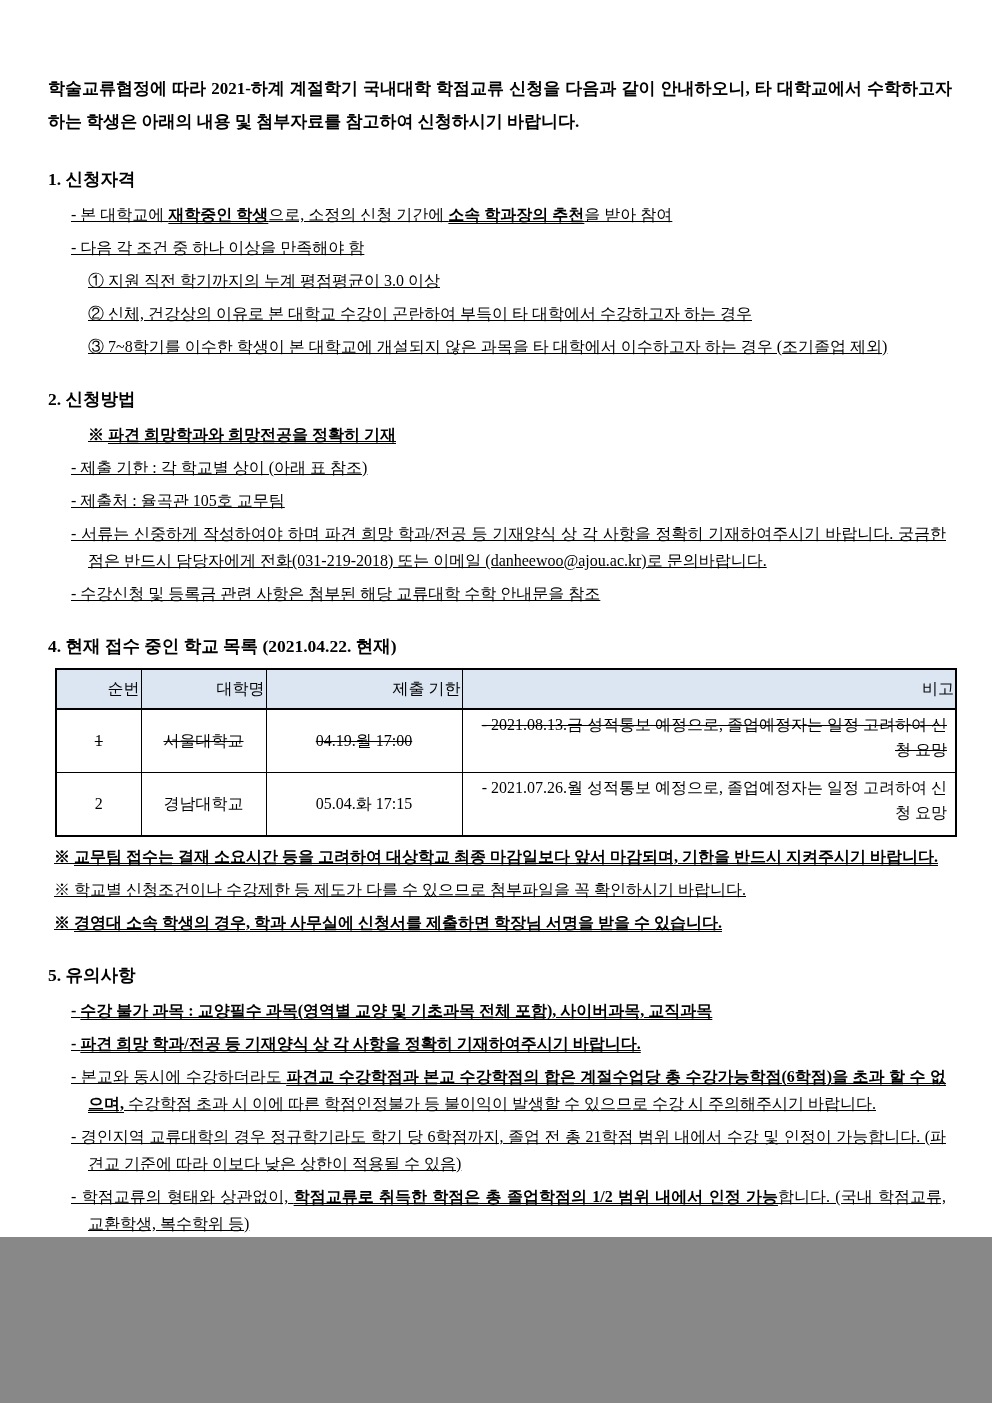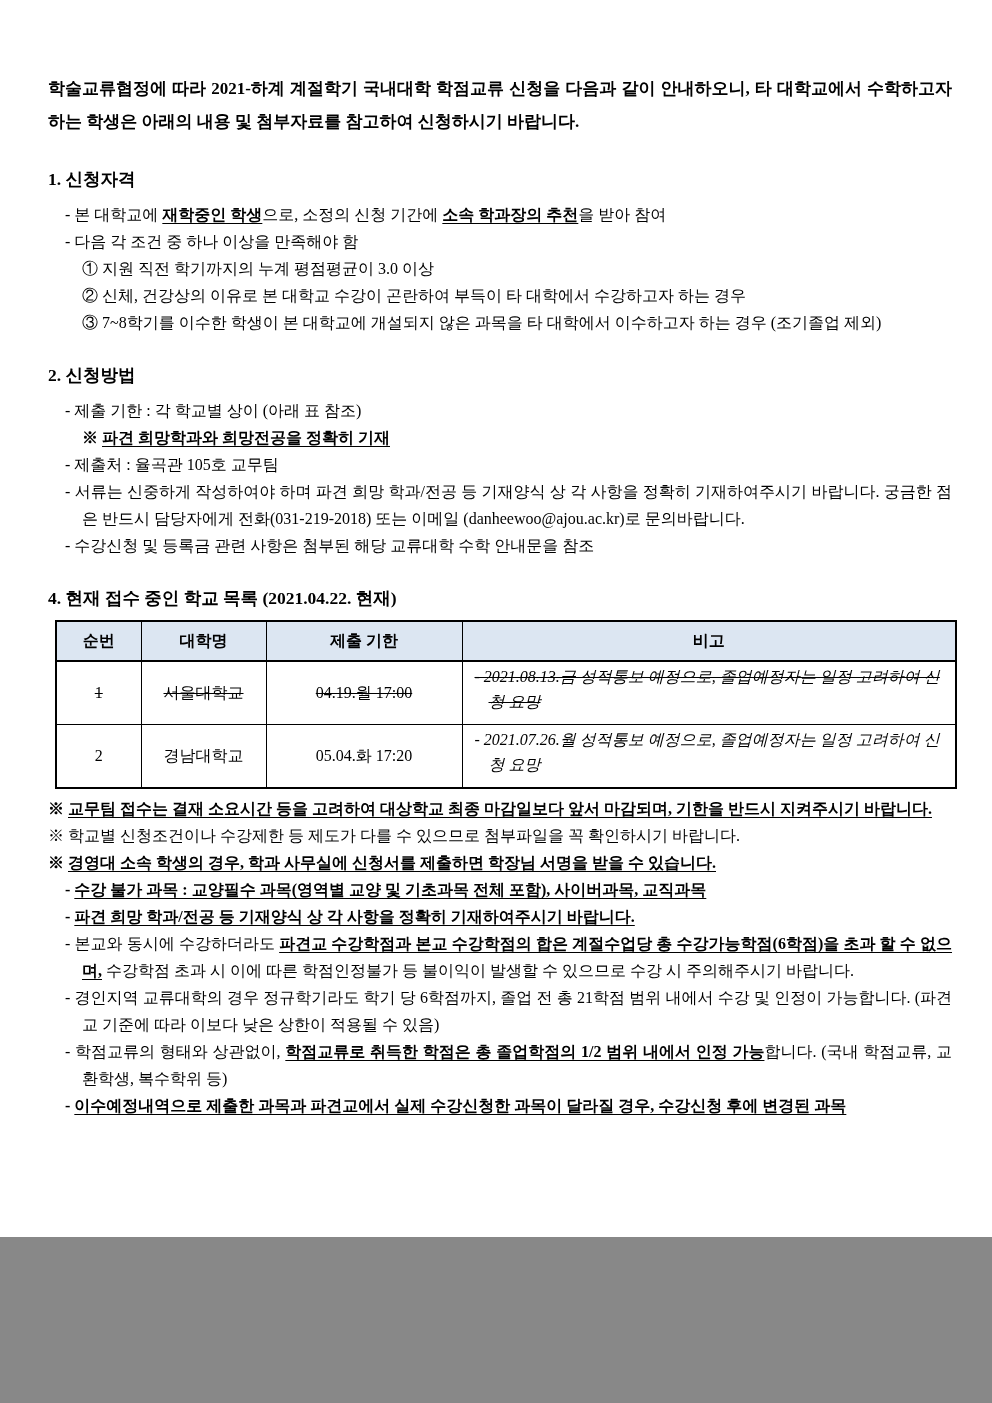--- a/index.html
+++ b/index.html
@@ -4,60 +4,60 @@
 <style>
   html,body { margin:0; padding:0; background:#888; }
   .page {
     width:992px; height:1237px; margin:0 auto; background:#ffffff;
     box-sizing:border-box; padding:72px 40px 0 48px; overflow:hidden;
     font-family:"Liberation Serif","DejaVu Serif",serif;
     color:#000; font-size:16px;
   }
   .intro { font-size:17px; line-height:33px; margin:0 0 28px 0; text-align:justify; }
   .sec { font-size:17.5px; font-weight:bold; margin:26px 0 9px 0; line-height:26px; }
-  .line { margin:0; line-height:27px; text-align:justify; }
+  .line { margin:6px; line-height:27px; text-align:justify;text-decoration:underline; }
   .dash { padding-left:34px; text-indent:-17px; }
   .circ { padding-left:34px; }
   .sub  { padding-left:34px; }
   .note { padding-left:27px; text-indent:-27px; }
   .b  { font-weight:bold; }
   .bu { font-weight:bold; text-decoration:underline; text-underline-offset:3px; }
   .tbl {
     border-collapse:collapse; width:900px; margin:6px 0 6px 7px;
     table-layout:fixed; font-size:16px;
   }
   .tbl th, .tbl td { border:1.5px solid #000; }
   .tbl { border:2px solid #000; }
   .tbl thead th {
-    font-weight:bold; text-align:center; height:36px;
+    font-weight:normal; text-align:right; height:36px;
     border-bottom:2px solid #000;
   }
   .tbl td { height:50px; text-align:center; vertical-align:middle; padding:2px 4px; }
   .tbl td.remark {
-    text-align:left; padding:2px 8px 10px 26px; text-indent:-14px; line-height:25px;font-style:italic;
+    text-align:right; padding:2px 8px 10px 26px; text-indent:-14px; line-height:25px;
   }
   tr.struck td { text-decoration:line-through; }
 </style>
 </head>
 <body>
 
 <div class="page" style="background: rgb(255, 255, 255); color: rgb(0, 0, 0);">
 
   <p class="intro"><span class="b">학술교류협정에 따라 2021-하계 계절학기 국내대학 학점교류 신청을 다음과 같이 안내하오니, 타 대학교에서 수학하고자 하는 학생은 아래의 내용 및 첨부자료를 참고하여 신청하시기 바랍니다.</span></p>
 
   <h2 class="sec">1. 신청자격</h2>
   <p class="line dash"><span>- 본 대학교에 </span><span class="bu">재학중인 학생</span><span>으로, 소정의 신청 기간에 </span><span class="bu">소속 학과장의 추천</span><span>을 받아 참여</span></p>
   <p class="line dash"><span>- 다음 각 조건 중 하나 이상을 만족해야 함</span></p>
   <p class="line circ"><span>① 지원 직전 학기까지의 누계 평점평균이 3.0 이상</span></p>
   <p class="line circ"><span>② 신체, 건강상의 이유로 본 대학교 수강이 곤란하여 부득이 타 대학에서 수강하고자 하는 경우</span></p>
   <p class="line circ"><span>③ 7~8학기를 이수한 학생이 본 대학교에 개설되지 않은 과목을 타 대학에서 이수하고자 하는 경우 (조기졸업 제외)</span></p>
 
   <h2 class="sec">2. 신청방법</h2>
+  <p class="line sub"><span class="b">※ </span><span class="bu">파견 희망학과와 희망전공을 정확히 기재</span></p>
   <p class="line dash"><span>- 제출 기한 : 각 학교별 상이 (아래 표 참조)</span></p>
-  <p class="line sub"><span class="b">※ </span><span class="bu">파견 희망학과와 희망전공을 정확히 기재</span></p>
   <p class="line dash"><span>- 제출처 : 율곡관 105호 교무팀</span></p>
   <p class="line dash"><span>- 서류는 신중하게 작성하여야 하며 파견 희망 학과/전공 등 기재양식 상 각 사항을 정확히 기재하여주시기 바랍니다. 궁금한 점은 반드시 담당자에게 전화(031-219-2018) 또는 이메일 (danheewoo@ajou.ac.kr)로 문의바랍니다.</span></p>
 
   <p class="line dash"><span>- 수강신청 및 등록금 관련 사항은 첨부된 해당 교류대학 수학 안내문을 참조</span></p>
 
   <h2 class="sec">4. 현재 접수 중인 학교 목록 (2021.04.22. 현재)</h2>
 
   <table class="tbl">
     <colgroup>
       <col style="width:85px">
@@ -76,30 +76,31 @@
     <tbody>
       <tr class="struck">
         <td>1</td>
         <td>서울대학교</td>
         <td>04.19.월 17:00</td>
         <td class="remark">- 2021.08.13.금 성적통보 예정으로, 졸업예정자는 일정 고려하여 신청 요망</td>
       </tr>
       <tr>
         <td>2</td>
         <td>경남대학교</td>
-        <td>05.04.화 17:20</td>
+        <td>05.04.화 17:15</td>
         <td class="remark">- 2021.07.26.월 성적통보 예정으로, 졸업예정자는 일정 고려하여 신청 요망</td>
       </tr>
     </tbody>
   </table>
 
   <p class="line note"><span class="b">※ </span><span class="bu">교무팀 접수는 결재 소요시간 등을 고려하여 대상학교 최종 마감일보다 앞서 마감되며, 기한을 반드시 지켜주시기 바랍니다.</span></p>
   <p class="line note"><span>※ 학교별 신청조건이나 수강제한 등 제도가 다를 수 있으므로 첨부파일을 꼭 확인하시기 바랍니다.</span></p>
   <p class="line note"><span class="b">※ </span><span class="bu">경영대 소속 학생의 경우, 학과 사무실에 신청서를 제출하면 학장님 서명을 받을 수 있습니다.</span></p>
 
+  <h2 class="sec">5. 유의사항</h2>
   <p class="line dash"><span class="b">- </span><span class="bu">수강 불가 과목 : 교양필수 과목(영역별 교양 및 기초과목 전체 포함), 사이버과목, 교직과목</span></p>
   <p class="line dash"><span class="b">- </span><span class="bu">파견 희망 학과/전공 등 기재양식 상 각 사항을 정확히 기재하여주시기 바랍니다.</span></p>
   <p class="line dash"><span>- 본교와 동시에 수강하더라도 </span><span class="bu">파견교 수강학점과 본교 수강학점의 합은 계절수업당 총 수강가능학점(6학점)을 초과 할 수 없으며,</span><span> 수강학점 초과 시 이에 따른 학점인정불가 등 불이익이 발생할 수 있으므로 수강 시 주의해주시기 바랍니다.</span></p>
   <p class="line dash"><span>- 경인지역 교류대학의 경우 정규학기라도 학기 당 6학점까지, 졸업 전 총 21학점 범위 내에서 수강 및 인정이 가능합니다. (파견교 기준에 따라 이보다 낮은 상한이 적용될 수 있음)</span></p>
   <p class="line dash"><span>- 학점교류의 형태와 상관없이, </span><span class="bu">학점교류로 취득한 학점은 총 졸업학점의 1/2 범위 내에서 인정 가능</span><span>합니다. (국내 학점교류, 교환학생, 복수학위 등)</span></p>
   <p class="line dash"><span class="b">- </span><span class="bu">이수예정내역으로 제출한 과목과 파견교에서 실제 수강신청한 과목이 달라질 경우, 수강신청 후에 변경된 과목</span></p>
 
 </div>
 
 </body></html>

